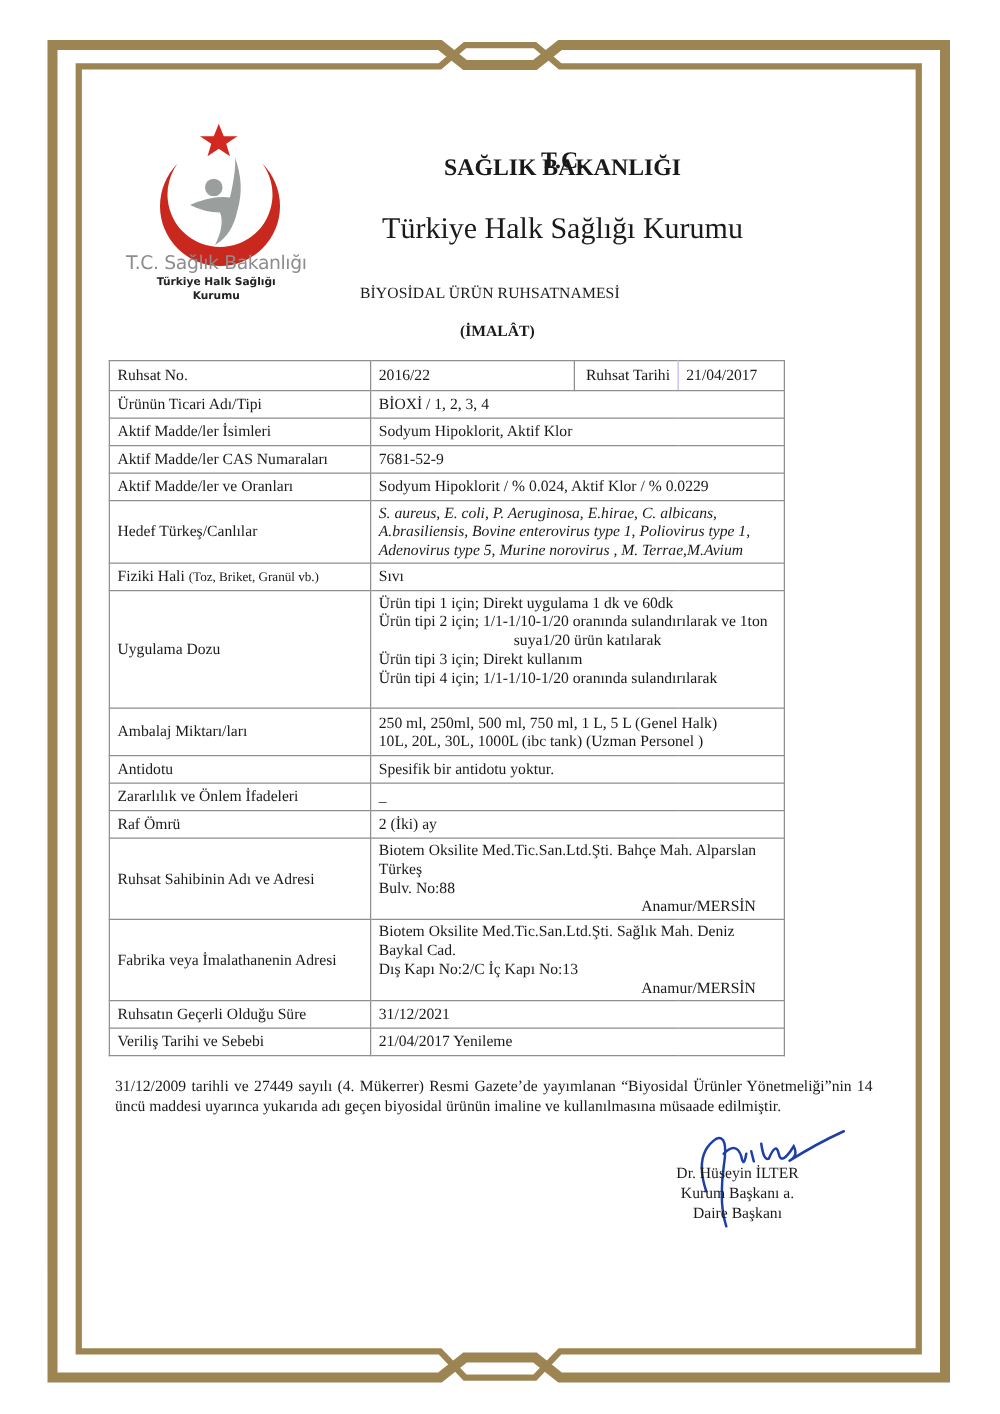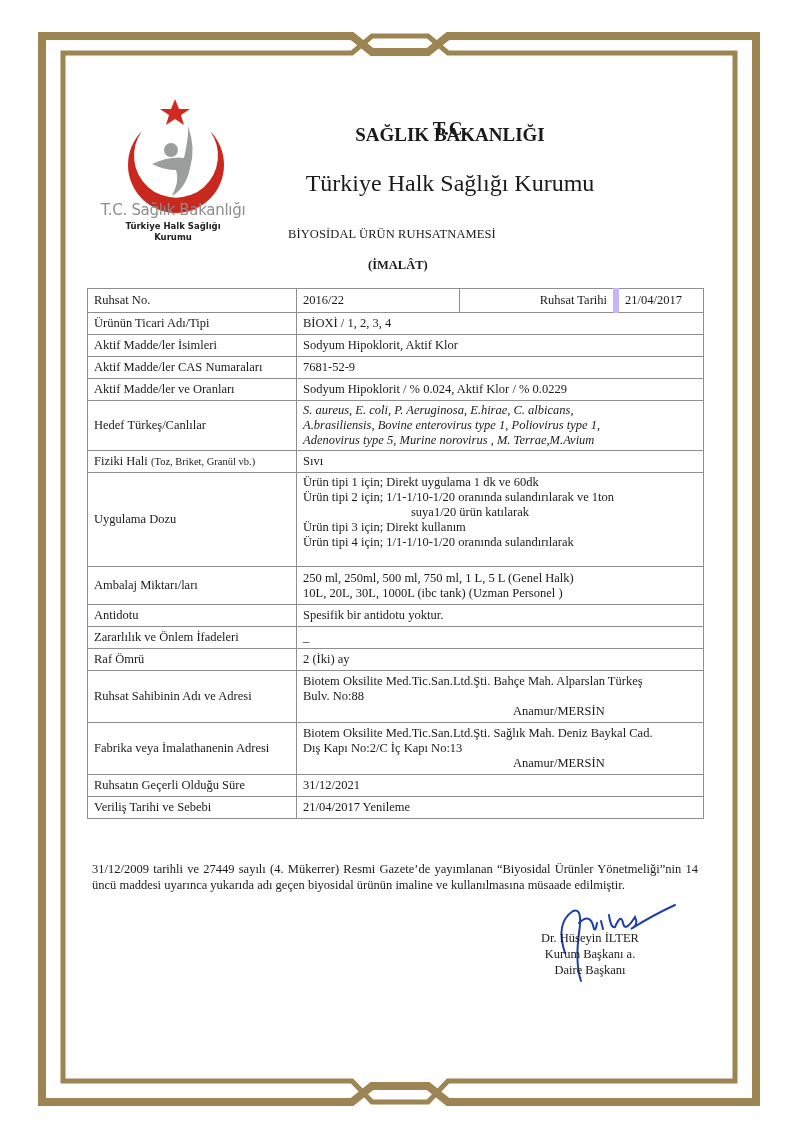--- a/index.html
+++ b/index.html
@@ -13,21 +13,21 @@
     .logo-text2 { position: absolute; left: 98px; top: 221px; width: 150px; text-align: center;
                   font-family: "DejaVu Sans", sans-serif; font-size: 8.5px; font-weight: bold; color: #222; line-height: 11px; }
 
     .hdr { position: absolute; left: 300px; width: 300px; text-align: center; }
     .hdr-tc { top: 118px; font-size: 19px; font-weight: bold; }
     .hdr-min { top: 124px; font-size: 19px; font-weight: bold; }
     .hdr-inst { top: 170px; font-size: 24px; }
     .doc-title { position: absolute; left: 288px; top: 227px; font-size: 12.5px; font-weight: normal; letter-spacing: 0.1px; }
     .doc-sub { position: absolute; left: 368px; top: 258px; font-size: 12.5px; font-weight: bold; }
 
-    table.main { position: absolute; left: 87px; top: 288px; width: 617px; border-collapse: collapse; font-size: 12.5px; }
+    table.main { position: absolute; left: 87px; top: 288px; width: 541px; border-collapse: collapse; font-size: 12.5px; }
     table.main td { border: 1px solid #8f8f8f; padding: 2px 6px; vertical-align: middle; line-height: 15px; }
     table.main td.lbl { width: 196px; }
     .italic { font-style: italic; }
     .r-ruhsat td { height: 19px; }
     .indent { padding-left: 108px; display: inline-block; }
     .right-loc { display: block; padding-left: 210px; }
     .small { font-size: 10.5px; }
 
     .footer-text { position: absolute; left: 92px; top: 861px; width: 606px; font-size: 12.5px; line-height: 16px; text-align: justify; }
     .sig { position: absolute; left: 520px; top: 930px; width: 140px; text-align: center; font-size: 12.5px; line-height: 16px; }
@@ -65,21 +65,21 @@
 <div class="hdr hdr-inst">Türkiye Halk Sağlığı Kurumu</div>
 
 <div class="doc-title">BİYOSİDAL ÜRÜN RUHSATNAMESİ</div>
 <div class="doc-sub">(İMALÂT)</div>
 
 <table class="main">
   <tbody>
       <tr class="r-ruhsat">
     <td class="lbl">Ruhsat No.</td>
     <td style="width:150px">2016/22</td>
-    <td style="text-align:right; border-right:6px solid #c4b5fd;">Ruhsat Tarihi</td>
+    <td style="text-align:right; border-right:1px solid #c4b5fd;">Ruhsat Tarihi</td>
     <td style="width:72px">21/04/2017</td>
   </tr>
   <tr style="height:22px">
     <td class="lbl">Ürünün Ticari Adı/Tipi</td>
     <td colspan="3">BİOXİ / 1, 2, 3, 4</td>
   </tr>
   <tr style="height:22px">
     <td class="lbl">Aktif Madde/ler İsimleri</td>
     <td colspan="3">Sodyum Hipoklorit, Aktif Klor</td>
   </tr>

